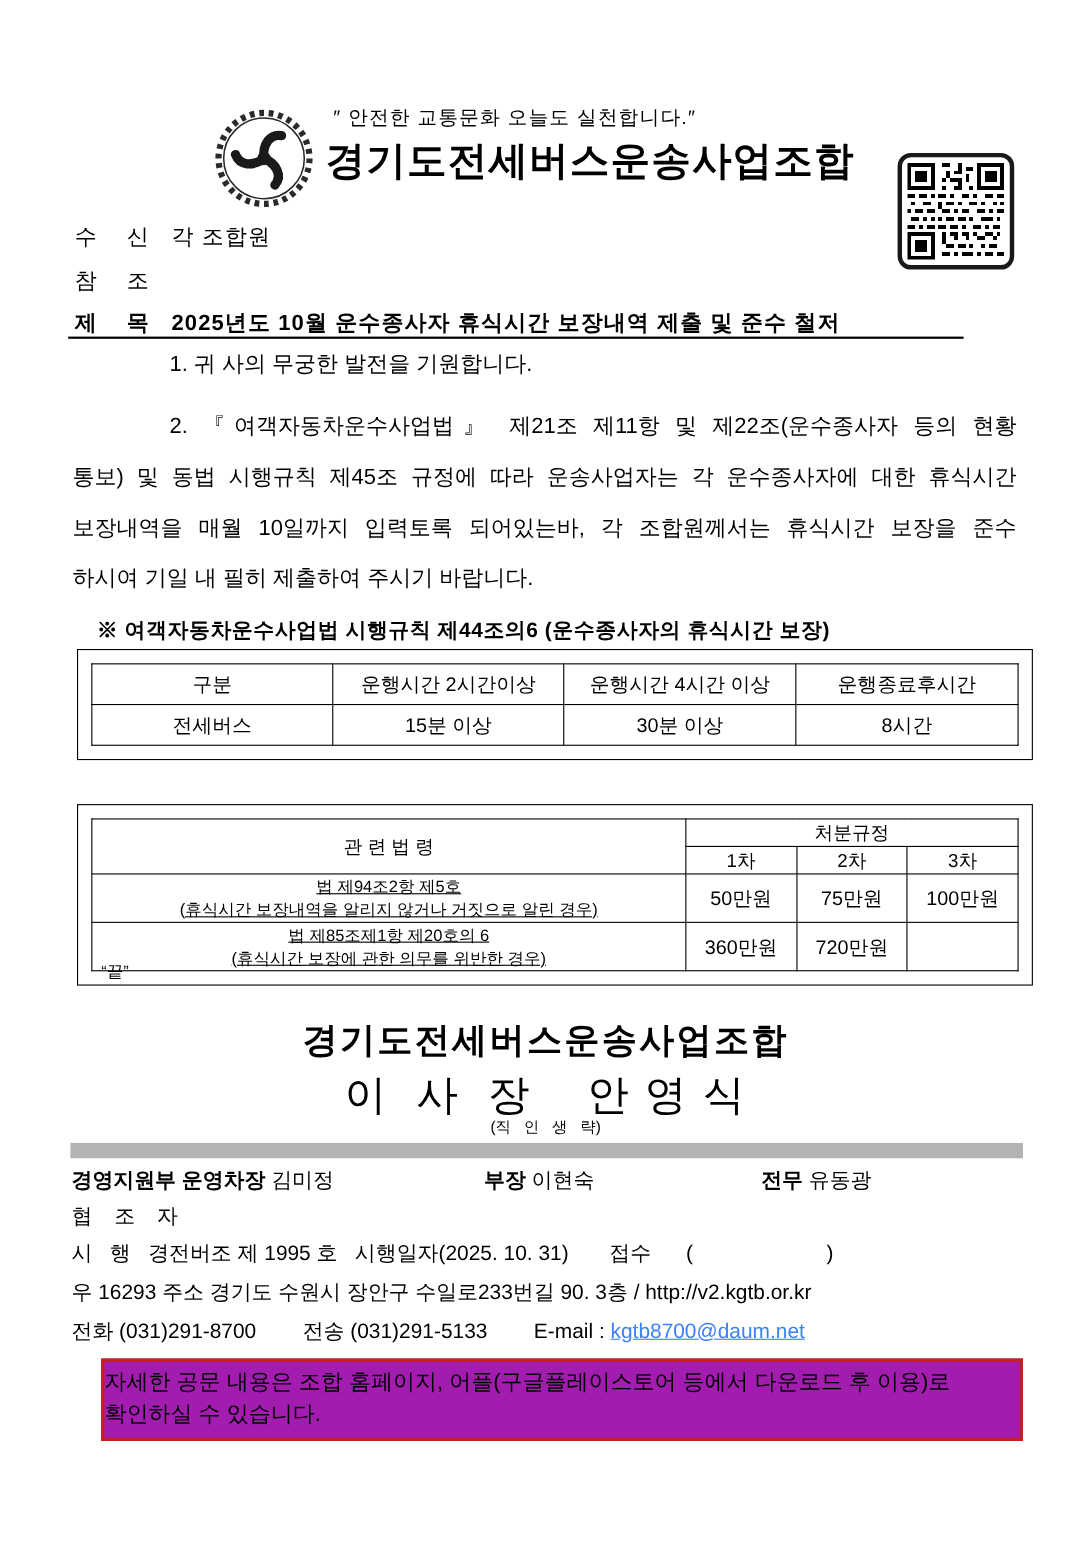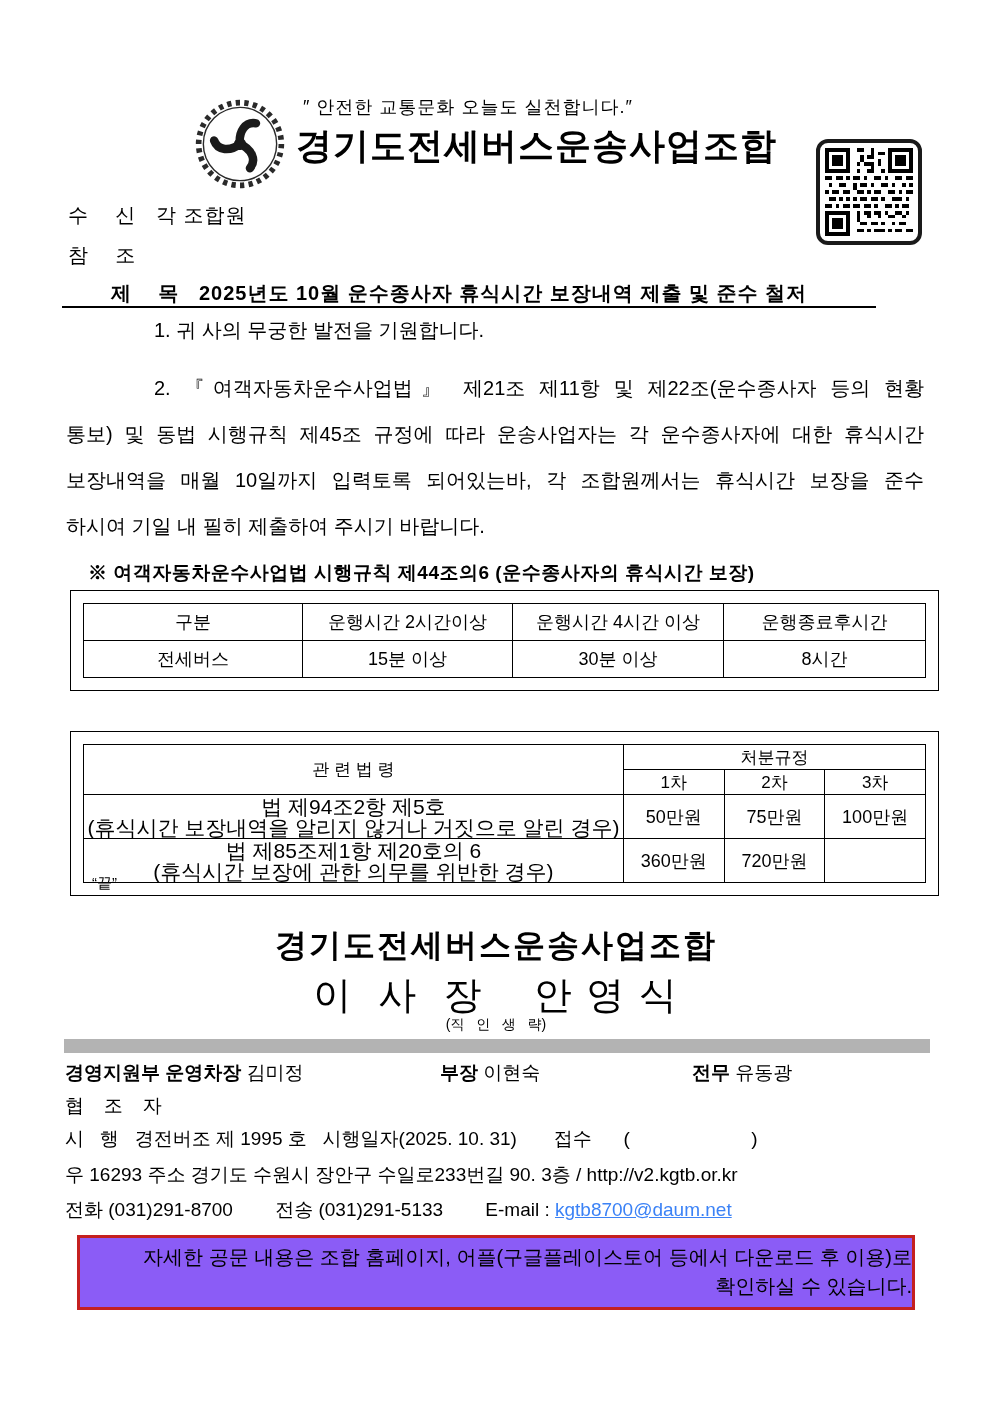--- a/index.html
+++ b/index.html
@@ -15,21 +15,21 @@
   .logo { left:193px; top:97px; width:94px; height:94px; }
   .slogan { left:303px; top:95px; font-size:18px; letter-spacing:1px; }
   .org-title { left:296px; top:122px; font-size:36px; font-weight:bold; letter-spacing:1px; }
   .qr { left:816px; top:139px; width:88px; height:88px; border:4px solid #1a1a1a; border-radius:12px; padding:5px; background:#fff; }
   .qr svg { width:88px; height:88px; display:block; }
 
   
   .meta { font-size:20px; letter-spacing:1px; }
   .recipient { left:68px; top:202px; }
   .cc { left:68px; top:242px; }
-  .subject { left:68px; top:280px; font-weight:bold;margin-left:43px; }
+  .subject { left:68px; top:280px; font-weight:bold; }
   .subject-underline { left:62px; top:306px; width:814px; height:2px; background:#000; }
 
   
   .p1 { left:154px; top:317px; font-size:20px; }
   .p2 { left:66px; top:365px; width:858px; font-size:20px; }
   .jline { height:46px; line-height:46px; text-align:justify; text-align-last:justify; overflow:hidden; }
   .jline.indent { text-indent:88px; }
   .jline.last { text-align:left; text-align-last:left; }
 
   
@@ -37,21 +37,21 @@
   .tt1 { left:88px; top:560px; }
   .tt2 { left:88px; top:702px; }
   .tbl-wrap { border:1px solid #000; padding:12px; background:#fff; }
   .t1w { left:70px; top:590px; width:843px; }
   .t2w { left:70px; top:731px; width:843px; }
   table { border-collapse:collapse; width:100%; table-layout:fixed; }
   th, td { border:1px solid #000; text-align:center; font-weight:normal; font-size:18px; padding:0; }
   .t1w th, .t1w td { height:36px; }
   .t2w .hrow th { height:24px; font-size:17px; }
   .t2w .drow td { height:43px; }
-  .t2w td .cell-line { line-height:21px; font-size:21px; }
+  .t2w td .cell-line { line-height:21px; font-size:15px;text-decoration:underline; }
   .lawcol { width:64%; }
   .pcol { width:12%; }
 
   .end-mark { left:92px; top:874px; font-size:15px; }
 
   
   .sig { left:0; width:992px; text-align:center; }
   .sig-org { top:924px; font-size:32px; font-weight:bold; letter-spacing:2px; }
   .sig-president { top:970px; font-size:38px; letter-spacing:2px; }
   .sig-seal { top:1016px; font-size:14px; }
@@ -63,22 +63,22 @@
   .s0 { left:65px; top:1060px; }
   .s1 { left:440px; top:1060px; }
   .s2 { left:692px; top:1060px; }
   .coop { left:65px; top:1093px; letter-spacing:1px; }
   .issue { left:65px; top:1126px; }
   .addr { left:65px; top:1162px; }
   .contact { left:65px; top:1197px; }
   .email { color:#3b82f6; text-decoration:underline; cursor:pointer; font-size:19px; }
 
   
-  .notice { left:77px; top:1235px; width:832px; border:3px solid #c42020; text-align:right;
-            font-size:20px; line-height:29px; padding:5px 0 6px 0; background:#8b5cf6; }
+  .notice { left:92px; top:1235px; width:832px; border:3px solid #c42020; text-align:left;
+            font-size:20px; line-height:29px; padding:5px 0 6px 0; background:#a21caf; }
 </style>
 </head>
 <body>
 
 <div class="page">
 
   <div class="abs logo">
     <svg viewBox="0 0 100 100" width="94" height="94" aria-hidden="true">
       <circle cx="50" cy="50" r="44" fill="none" stroke="#2a2a2a" stroke-width="6" stroke-dasharray="4.6 4.6"></circle>
       <circle cx="50" cy="50" r="39" fill="none" stroke="#2a2a2a" stroke-width="1.5"></circle>

